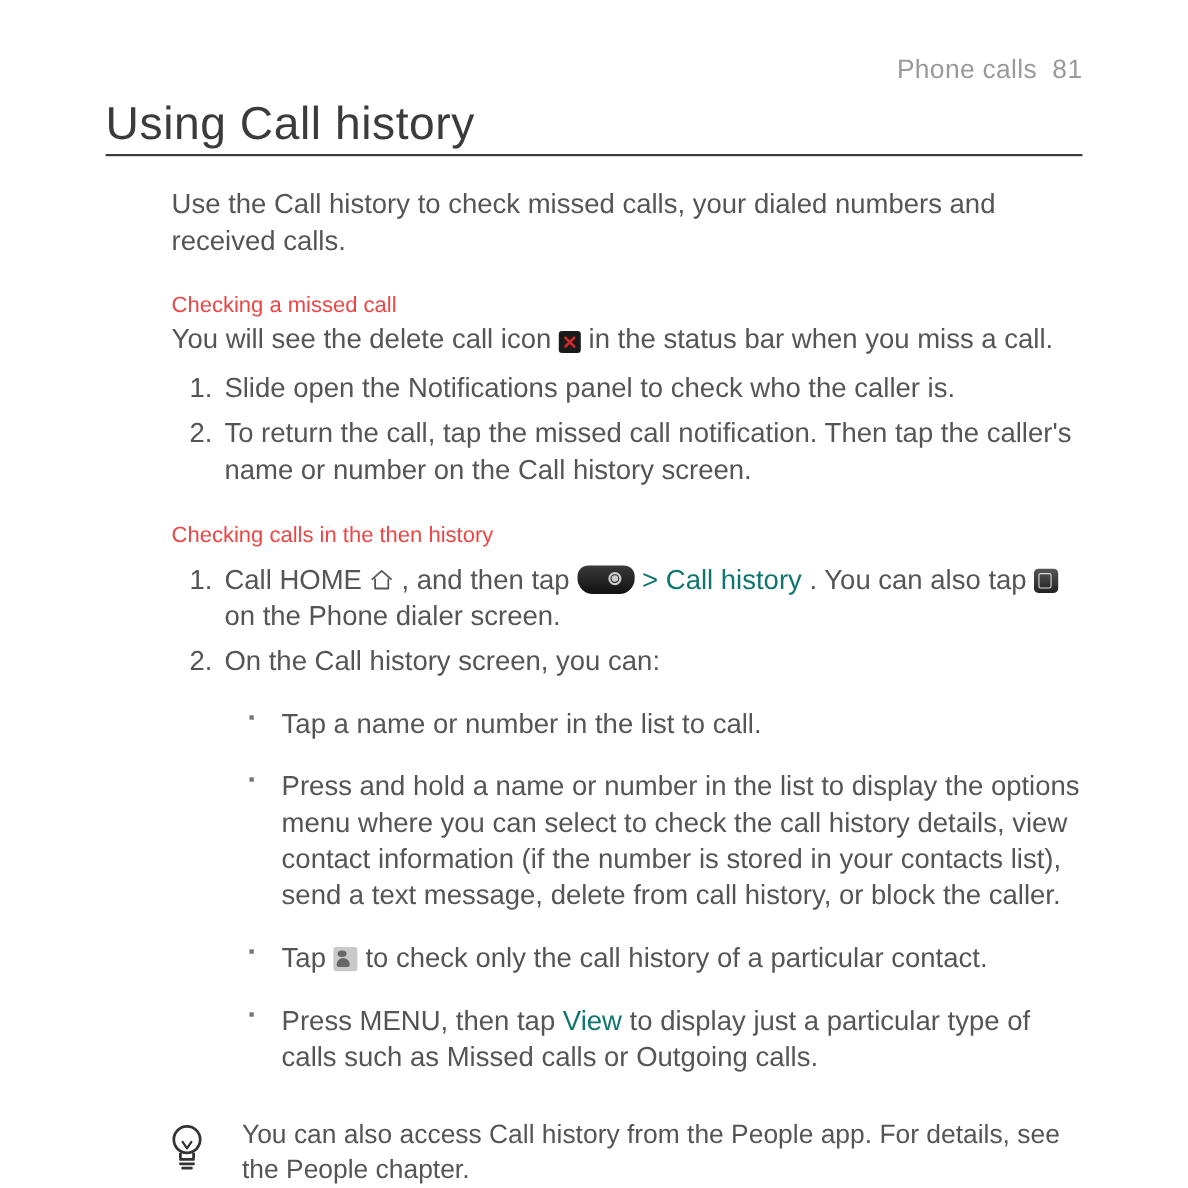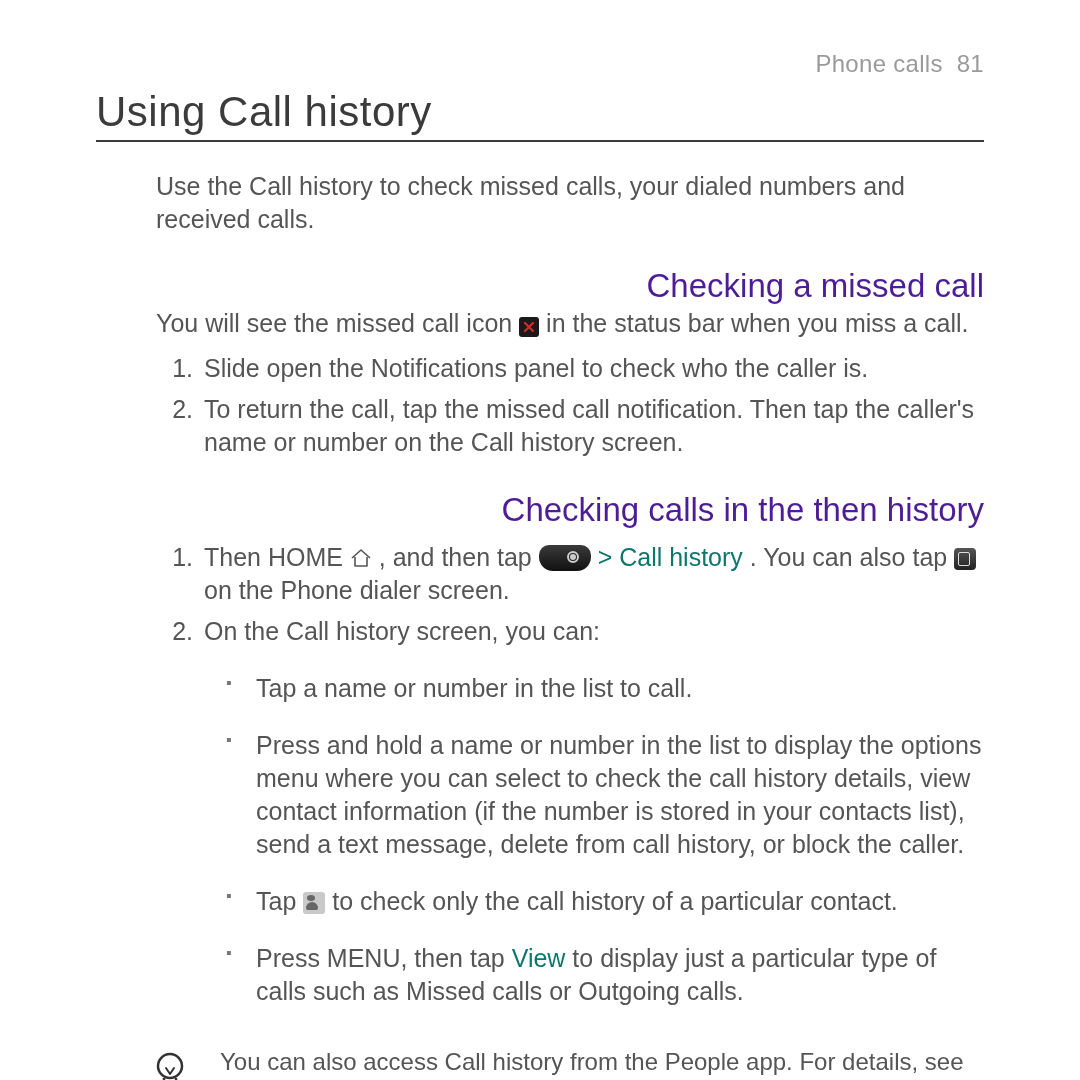--- a/index.html
+++ b/index.html
@@ -38,25 +38,24 @@
     padding-left: 60px;
     padding-right: 0;
   }
   .intro {
     font-size: 25px;
     margin-top: 28px;
     line-height: 1.3;
     color: #555;
   }
   .h2 {
-    font-size: 33px;
-    color: #4c1d95;
+    font-size: 20px;
+    color: #ef4444;
     margin-top: 32px;
     font-weight: 300;
-    text-align: right;
   }
   .para {
     font-size: 25px;
     line-height: 1.32;
     color: #555;
     margin-top: 2px;
   }
   ol.num {
     list-style: decimal;
     font-size: 25px;
@@ -209,37 +208,37 @@
   </div>
 
   <div class="h1">Using Call history</div>
 
   <div class="body">
 
     <div class="intro">Use the Call history to check missed calls, your dialed numbers and received calls.</div>
 
     <div class="h2">Checking a missed call</div>
     <div class="para">
-      <span>You will see the missed call icon </span>
+      <span>You will see the delete call icon </span>
       <span class="inline-icon icon-missed">
         <svg width="14" height="14" viewBox="0 0 14 14">
           <path d="M3 3 L11 11 M11 3 L3 11" stroke="#cc2b2b" stroke-width="2.4" stroke-linecap="round"></path>
         </svg>
       </span>
       <span> in the status bar when you miss a call.</span>
     </div>
     <ol class="num">
       <li>Slide open the Notifications panel to check who the caller is.</li>
       <li>To return the call, tap the missed call notification. Then tap the caller's name or number on the Call history screen.</li>
     </ol>
 
     <div class="h2">Checking calls in the then history</div>
     <ol class="num">
       <li>
-        <span>Then HOME </span>
+        <span>Call HOME </span>
         <span class="inline-icon icon-home">
           <svg width="22" height="20" viewBox="0 0 22 20">
             <path d="M2 10 L11 2 L20 10 M5 9 L5 18 L17 18 L17 9" fill="none" stroke="#555" stroke-width="1.6" stroke-linejoin="round"></path>
           </svg>
         </span>
         <span>, and then tap </span>
         <span class="inline-icon icon-phone-pill"></span>
         <span class="ref"> &gt; Call history</span>
         <span>. You can also tap </span>
         <span class="inline-icon icon-history-sm"></span>

